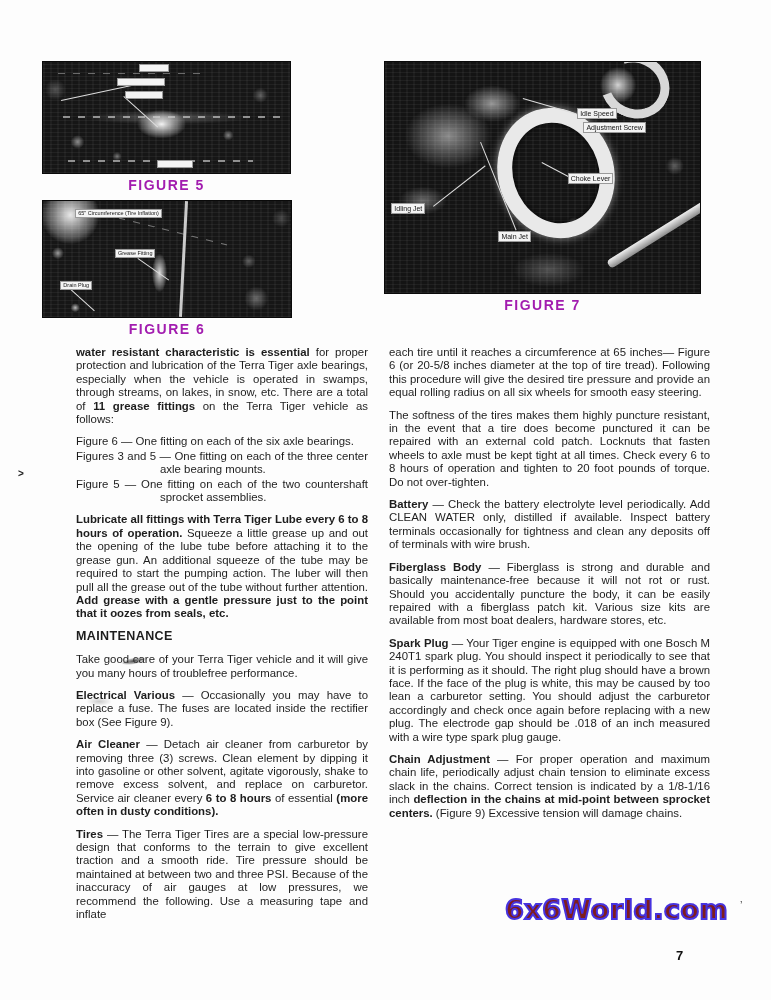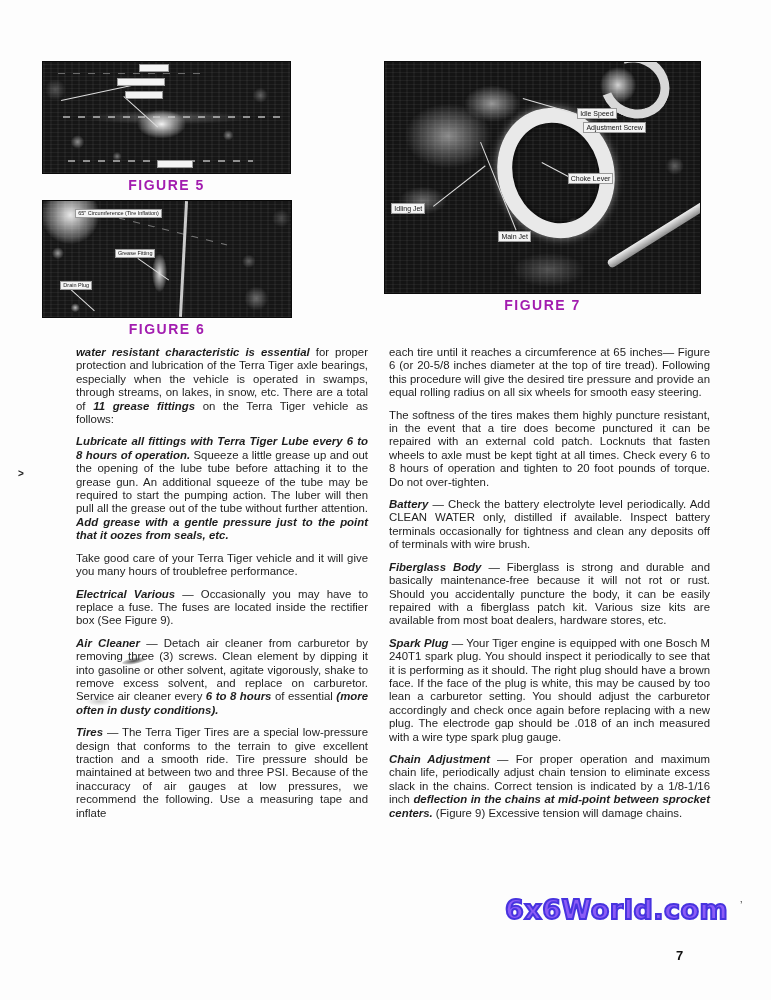--- a/index.html
+++ b/index.html
@@ -62,36 +62,36 @@
   .leader{position:absolute;height:1px;background:#ddd;transform-origin:0 0;}
 
   
   .caption{position:absolute;text-align:center;font-weight:bold;font-size:14px;letter-spacing:1.5px;color:#a21caf;}
 
   
   .col{position:absolute;top:346px;font-size:11.4px;line-height:13.4px;text-align:justify;}
   #col-left{left:76px;width:292px;}
   #col-right{left:389px;width:321px;}
   .col p{margin:0 0 9px 0;}
-  .col b{font-weight:700;font-style:italic;}
+  .col b{font-weight:700;}
   .fit-list{margin:0 0 9px 0;}
   .fit-list div{padding-left:84px;text-indent:-84px;margin-bottom:1px;}
   .heading{font-weight:bold;font-size:12.5px;letter-spacing:.4px;margin:3px 0 10px 0;text-align:left;}
 
   
   .smudge{position:absolute;border-radius:50%;}
   #smudge-maint{left:122px;top:658px;width:24px;height:6px;transform:rotate(-10deg);
      background:radial-gradient(ellipse at center, rgba(45,45,45,.85), rgba(70,70,70,.25) 65%, transparent);}
   #smudge-elec{left:86px;top:697px;width:26px;height:9px;opacity:.3;
      background:radial-gradient(ellipse at center, #555, transparent 70%);}
   #margin-mark{position:absolute;left:18px;top:468px;font-size:10px;font-weight:bold;color:#222;}
   #stray-mark{position:absolute;left:740px;top:899px;font-size:11px;color:#444;}
   #watermark{position:absolute;left:505px;top:894px;width:215px;text-align:right;
      font-family:"DejaVu Sans", sans-serif;font-weight:bold;font-size:27px;letter-spacing:.5px;
-     color:#8b5cf6;-webkit-text-stroke:2px #4733df;text-shadow:0 0 1px #4733df;}
+     color:#7f1d1d;-webkit-text-stroke:2px #4733df;text-shadow:0 0 1px #4733df;}
   #page-number{position:absolute;left:676px;top:948px;font-size:13px;font-weight:bold;color:#111;}
 </style>
 </head>
 <body>
 
 <div id="page">
 
   <div id="photo5" class="photo">
     <div class="grain"></div>
     <div class="streak" id="f5s1"></div>
@@ -130,21 +130,27 @@
     <div class="tag med" style="left:61%;top:20%;">Idle Speed</div>
     <div class="tag med" style="left:63%;top:26%;">Adjustment Screw</div>
     <div class="tag med" style="left:58%;top:48%;">Choke Lever</div>
     <div class="tag med" style="left:2%;top:61%;">Idling Jet</div>
     <div class="tag med" style="left:36%;top:73%;">Main Jet</div>
   </div>
   <div class="caption" style="left:385px;top:297px;width:315px;">FIGURE 7</div>
 
   <div id="col-left" class="col">
     <p><b>water resistant characteristic is essential</b><span> for proper protection and lubrication of the Terra Tiger axle bearings, especially when the vehicle is operated in swamps, through streams, on lakes, in snow, etc.  There are a total of </span><b>11 grease fittings</b><span> on the Terra Tiger vehicle as follows:</span></p>
+    <div class="fit-list">
+      <div>Figure 6 — One fitting on each of the six axle bearings.</div>
+      <div>Figures 3 and 5 — One fitting on each of the three center axle bearing mounts.</div>
+      <div>Figure 5 — One fitting on each of the two countershaft sprocket assemblies.</div>
+    </div>
     <p><b>Lubricate all fittings with Terra Tiger Lube every 6 to 8 hours of operation.</b><span>  Squeeze a little grease up and out the opening of the lube tube before attaching it to the grease gun.  An additional squeeze of the tube may be required to start the pumping action.  The luber will then pull all the grease out of the tube without further attention.  </span><b>Add grease with a gentle pressure just to the point that it oozes from seals, etc.</b></p>
+    <div class="heading">MAINTENANCE</div>
     <p><span>Take good care of your Terra Tiger vehicle and it will give you many hours of troublefree performance.</span></p>
     <p><b>Electrical Various</b><span> — Occasionally you may have to replace a fuse.  The fuses are located inside the rectifier box (See Figure 9).</span></p>
     <p><b>Air Cleaner</b><span> — Detach air cleaner from carburetor by removing three (3) screws.  Clean element by dipping it into gasoline or other solvent, agitate vigorously, shake to remove excess solvent, and replace on carburetor.  Service air cleaner every </span><b>6 to 8 hours</b><span> of essential </span><b>(more often in dusty conditions).</b></p>
     <p><b>Tires</b><span> — The Terra Tiger Tires are a special low-pressure design that conforms to the terrain to give excellent traction and a smooth ride.  Tire pressure should be maintained at between two and three PSI.  Because of the inaccuracy of air gauges at low pressures, we recommend the following.  Use a measuring tape and inflate</span></p>
   </div>
 
   <div id="col-right" class="col">
     <p><span>each tire until it reaches a circumference at 65 inches— Figure 6 (or 20-5/8 inches diameter at the top of tire tread).  Following this procedure will give the desired tire pressure and provide an equal rolling radius on all six wheels for smooth easy steering.</span></p>
     <p><span>The softness of the tires makes them highly puncture resistant, in the event that a tire does become punctured it can be repaired with an external cold patch.  Locknuts that fasten wheels to axle must be kept tight at all times.  Check every 6 to 8 hours of operation and tighten to 20 foot pounds of torque.  Do not over-tighten.</span></p>
     <p><b>Battery</b><span> — Check the battery electrolyte level periodically.  Add CLEAN WATER only, distilled if available.  Inspect battery terminals occasionally for tightness and clean any deposits off of terminals with wire brush.</span></p>

